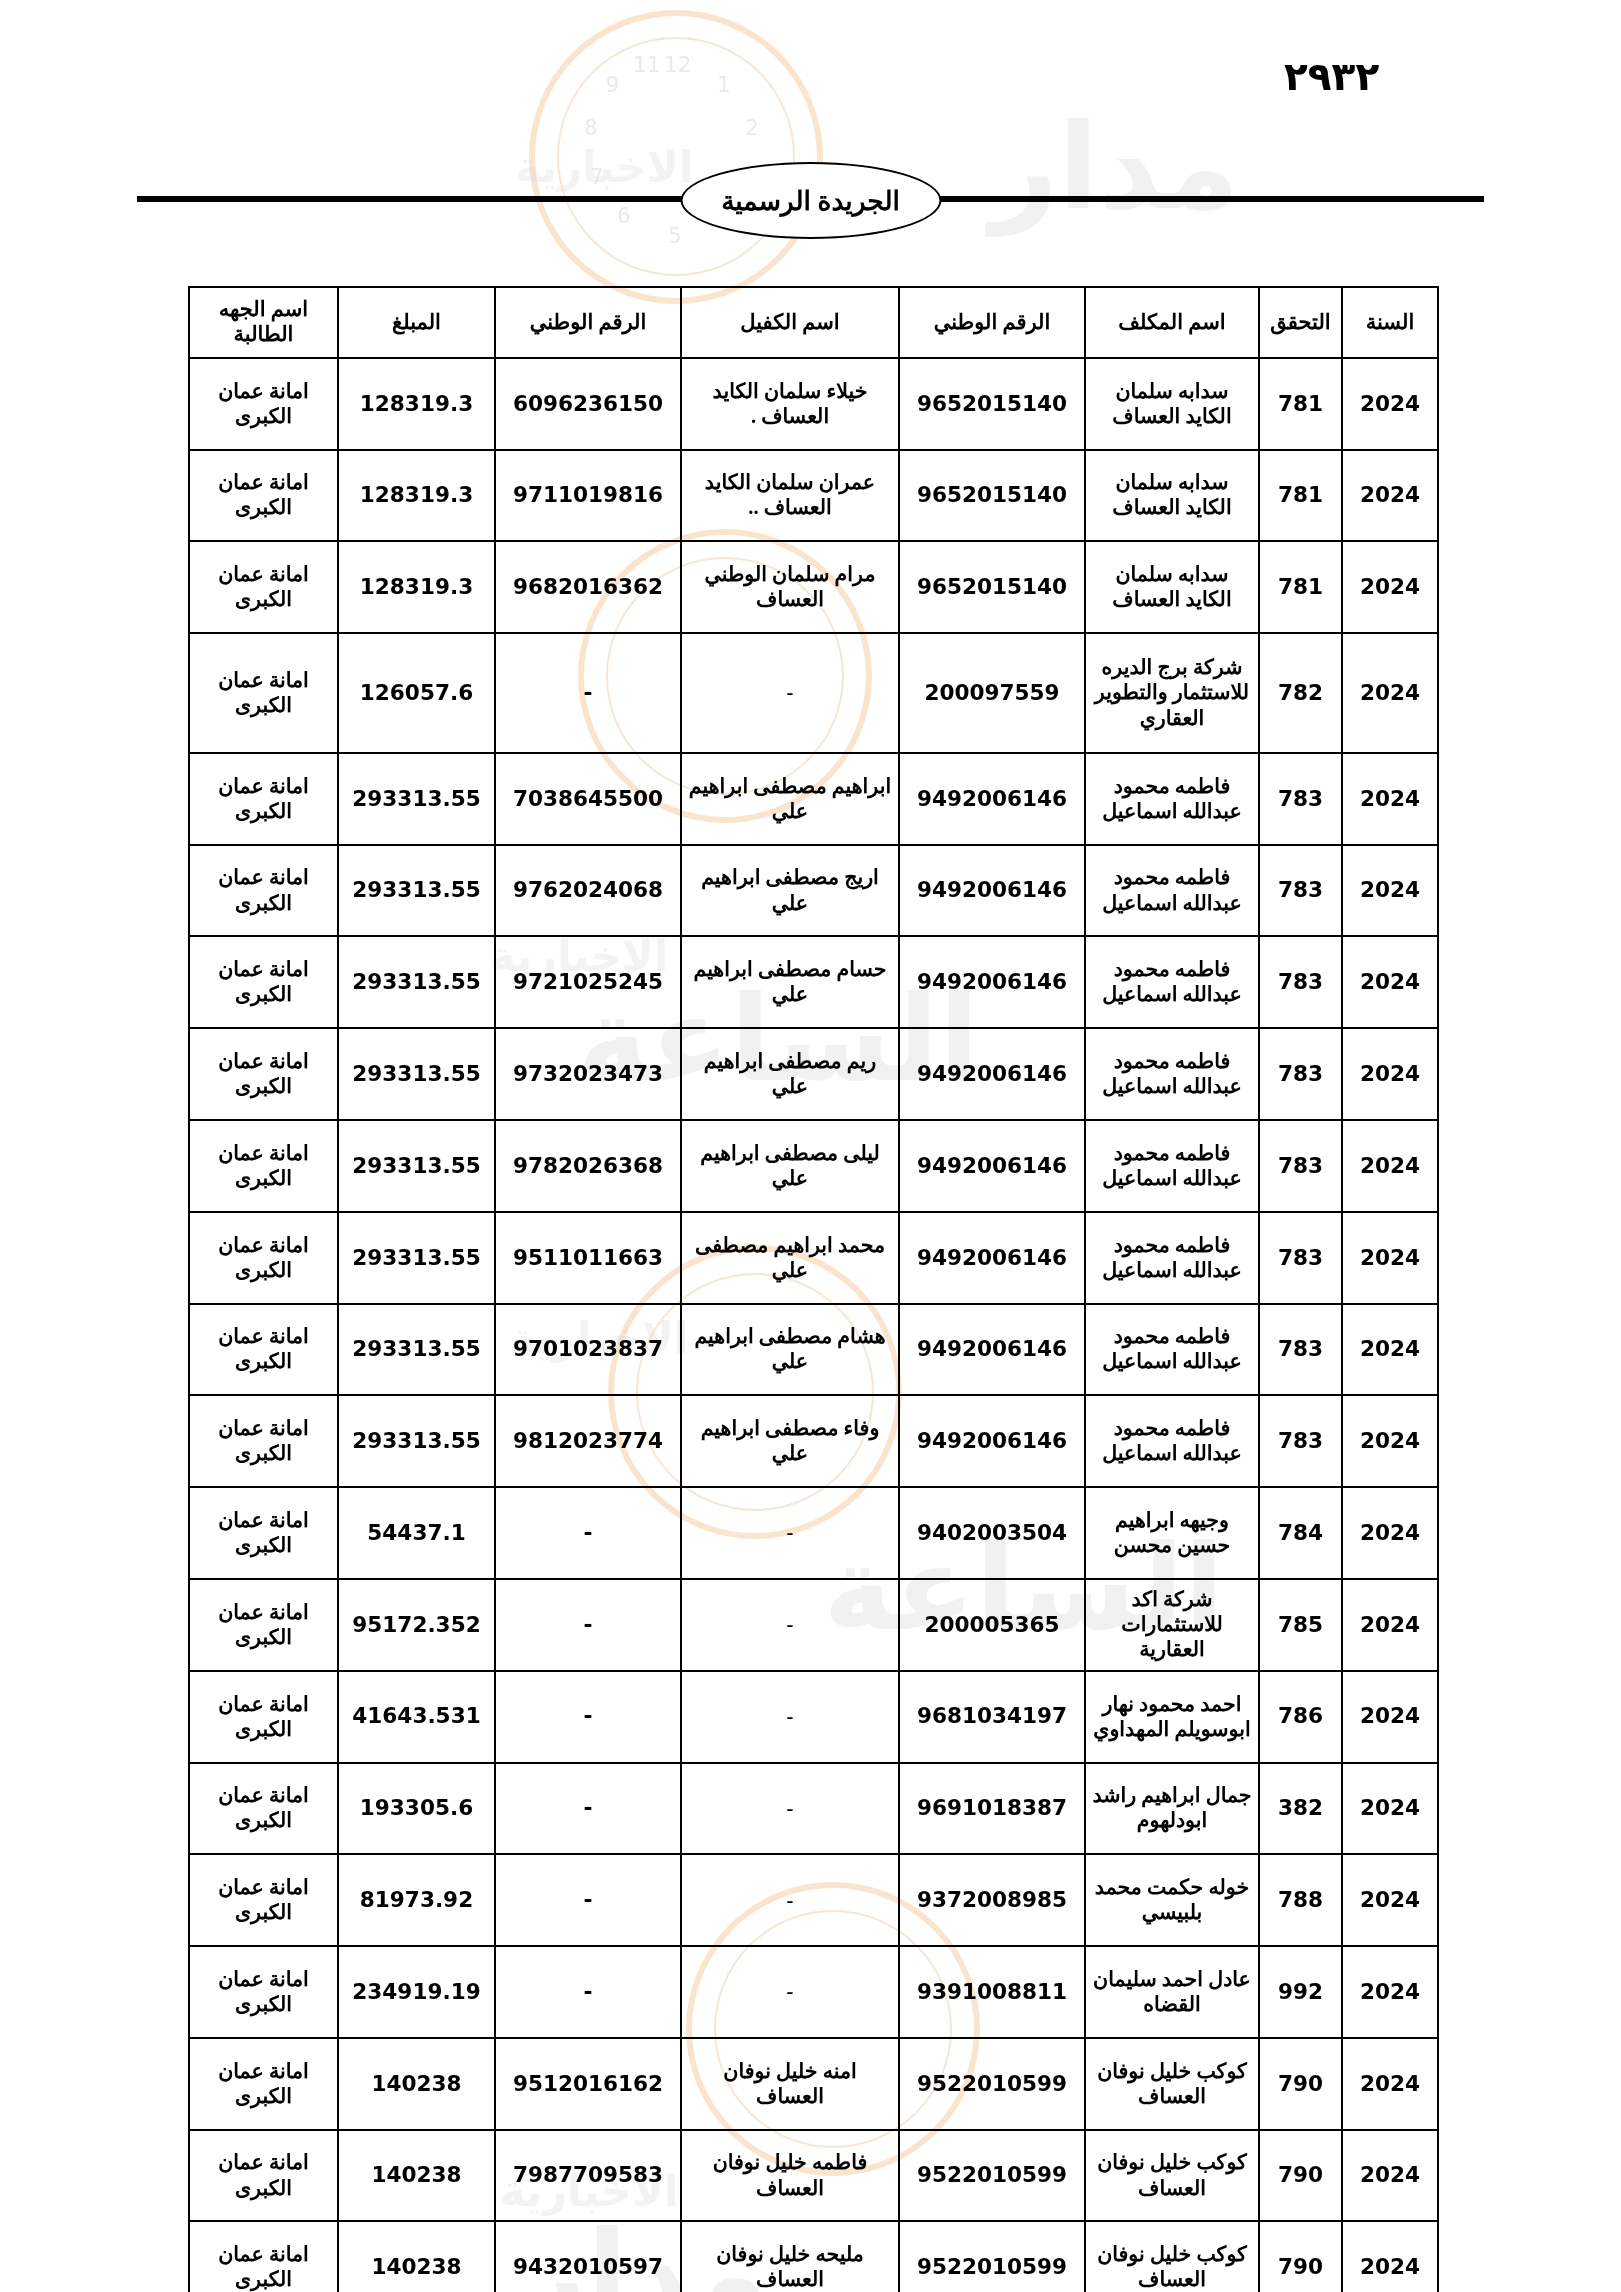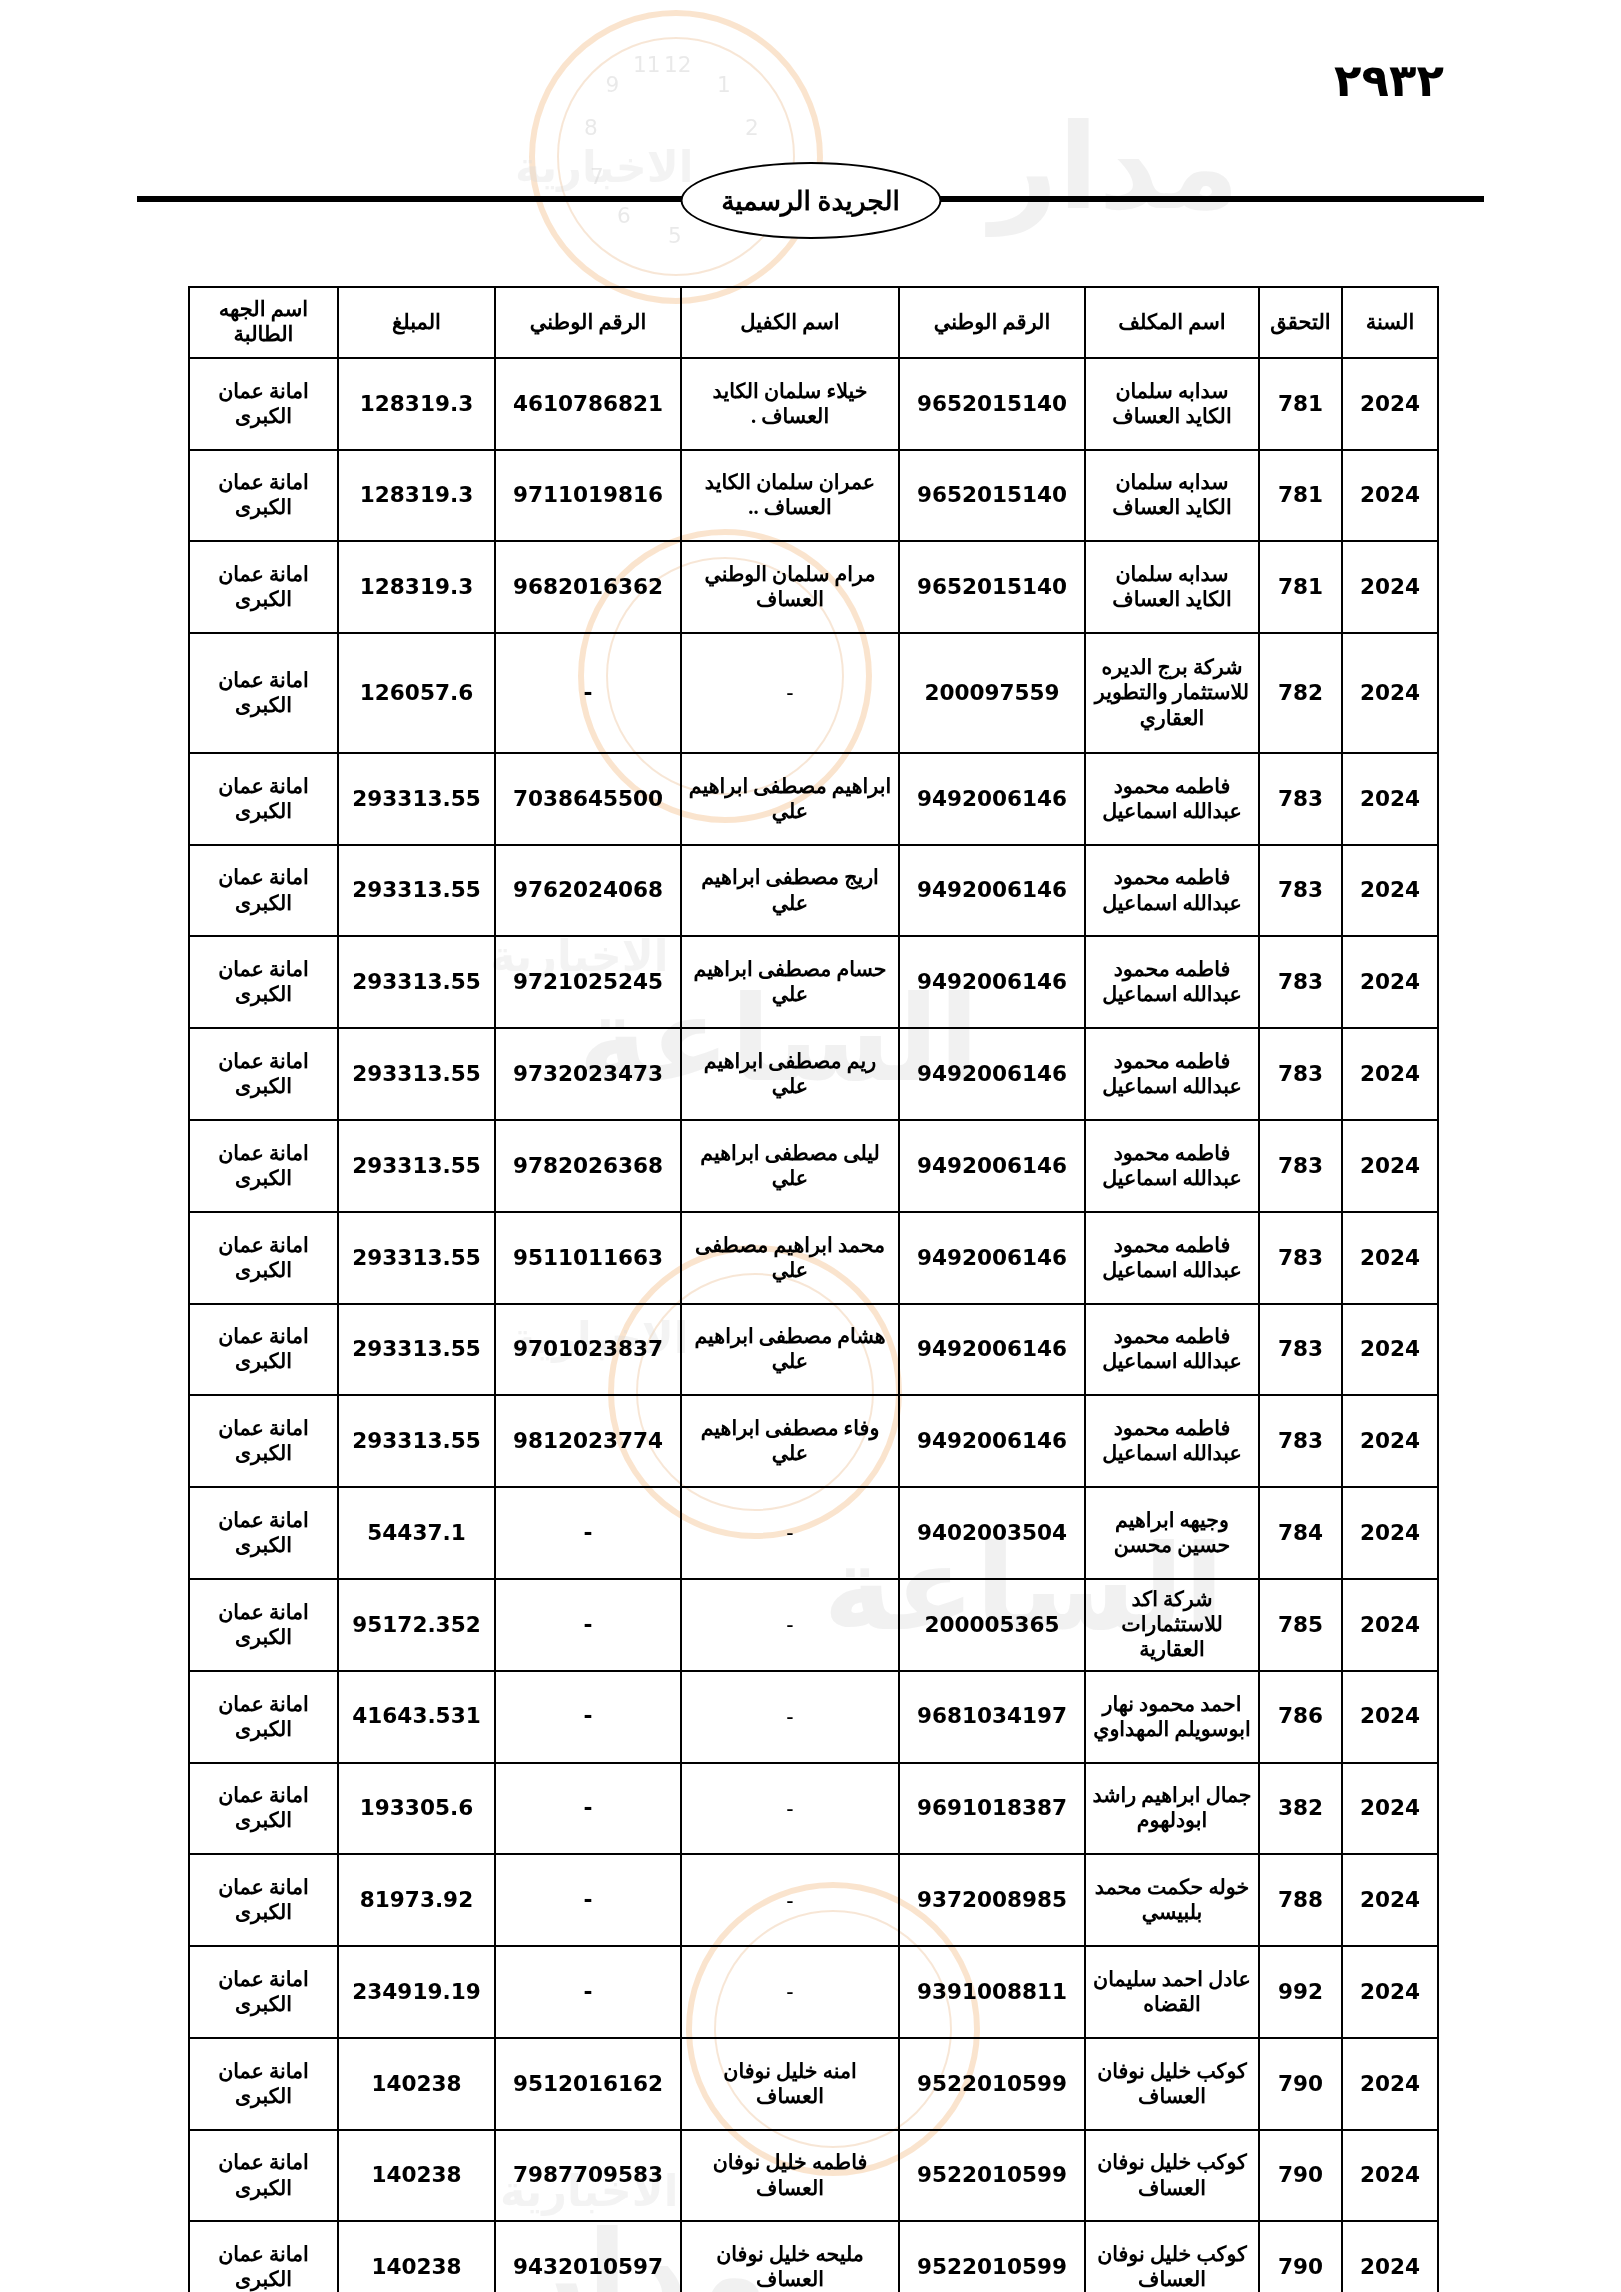--- a/index.html
+++ b/index.html
@@ -60,22 +60,22 @@
     font-size: 118px;
     font-weight: bold;
     white-space: nowrap;
     letter-spacing: -2px;
   }
 
   
   .page-number {
     position: absolute;
     top: 54px;
-    left: 1334px;
-    font-size: 45px;
+    left: 1284px;
+    font-size: 39px;
     font-weight: bold;
     font-family: "DejaVu Sans", sans-serif;
     letter-spacing: 3.9px;
     z-index: 5;
   }
   .rule-wrap {
     position: absolute;
     top: 196px;
     left: 137px;
     width: 1347px;
@@ -213,21 +213,21 @@
         <th>اسم الجهه الطالبة</th>
       </tr>
     </thead>
     <tbody id="tbody">
         <tr class="r-tall">
           <td class="num">2024</td>
           <td class="num">781</td>
           <td class="ar">سدابه سلمان الكايد العساف</td>
           <td class="num">9652015140</td>
           <td class="ar">خيلاء سلمان الكايد العساف .</td>
-          <td class="num">4610786821</td>
+          <td class="num">6096236150</td>
           <td class="num">128319.3</td>
           <td class="ar">امانة عمان الكبرى</td>
         </tr>
         <tr class="r-tall">
           <td class="num">2024</td>
           <td class="num">781</td>
           <td class="ar">سدابه سلمان الكايد العساف</td>
           <td class="num">9652015140</td>
           <td class="ar">عمران سلمان الكايد العساف ..</td>
           <td class="num">9711019816</td>

